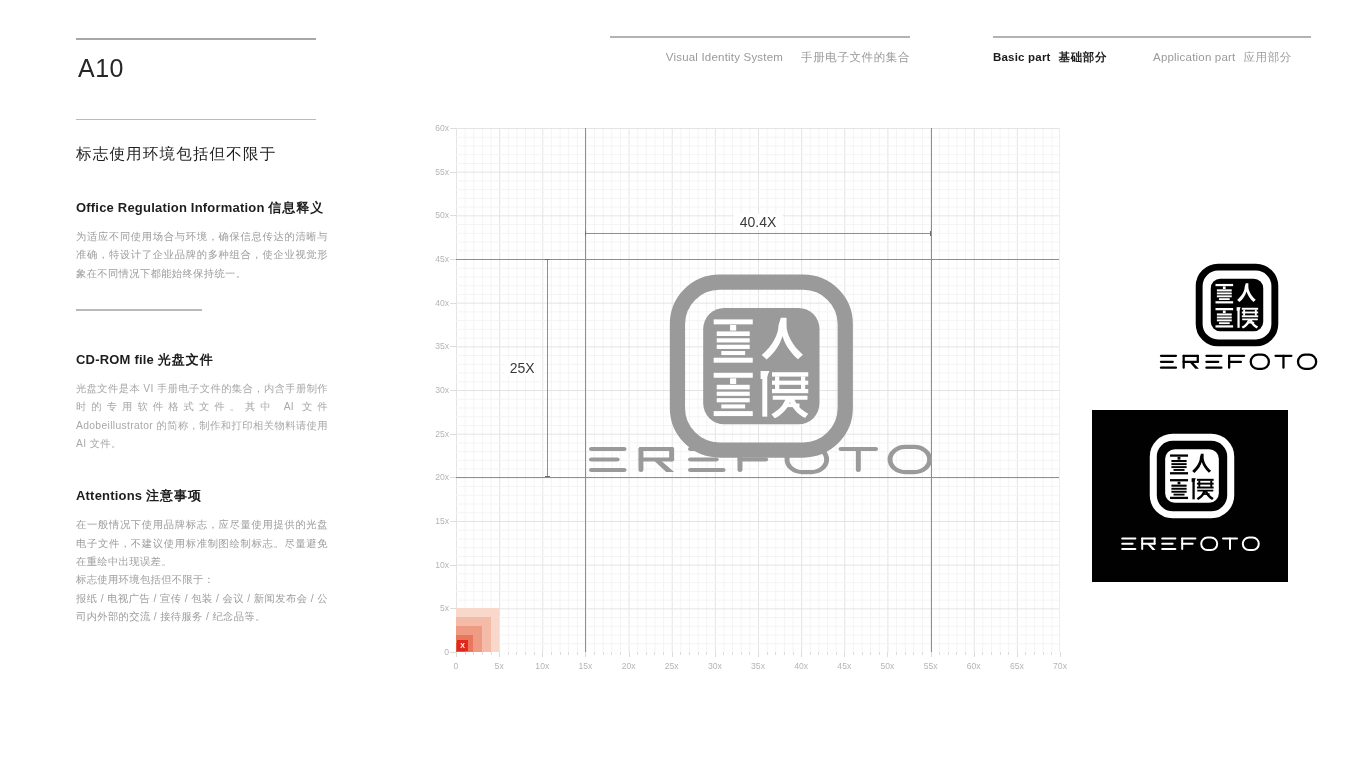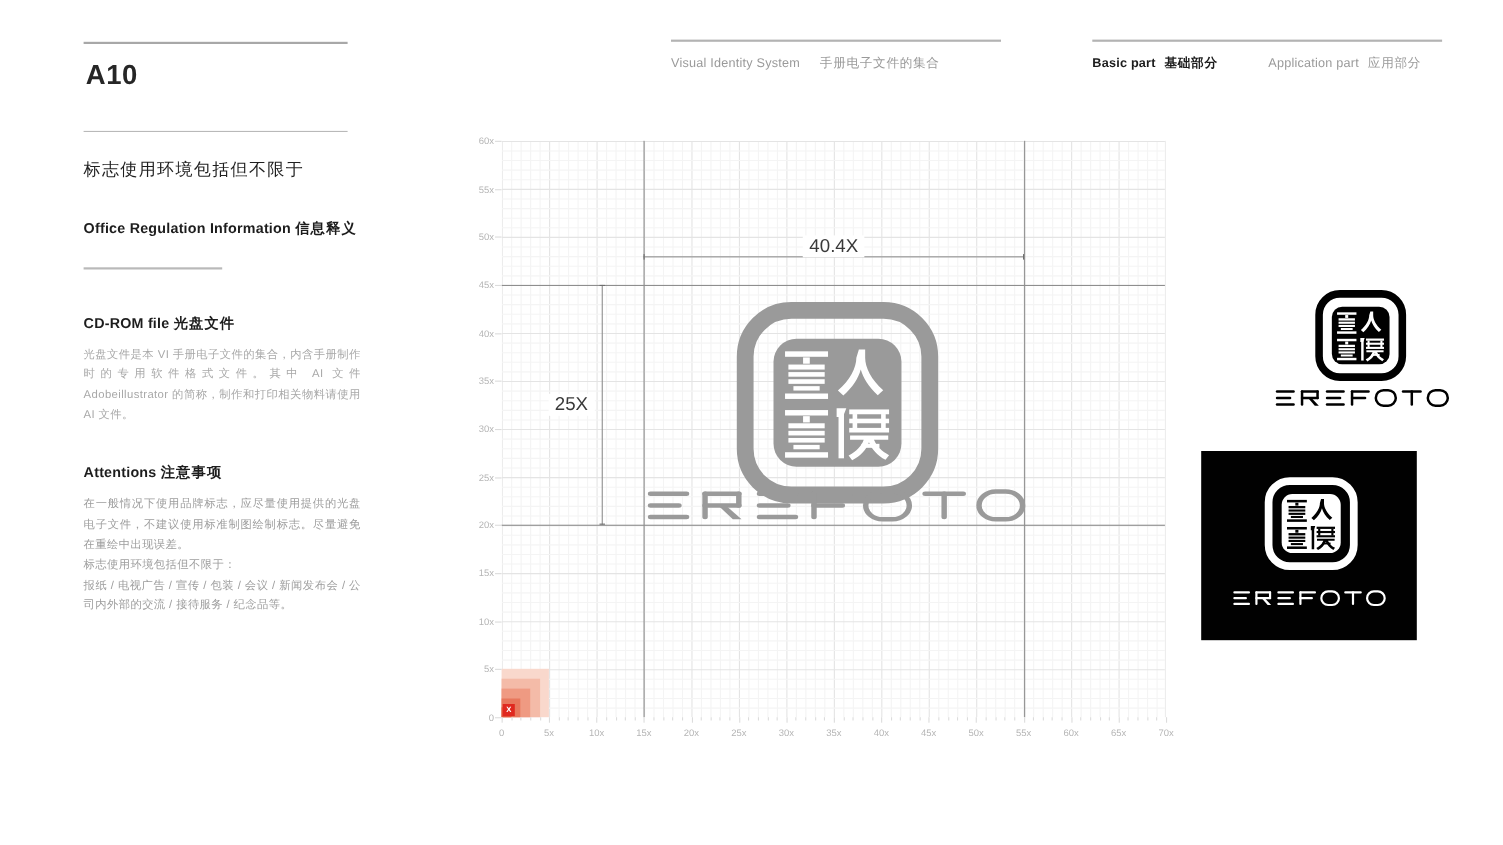--- a/index.html
+++ b/index.html
@@ -7,39 +7,39 @@
     width: 1366px; height: 768px;
     background: #ffffff;
     font-family: "Liberation Sans", "DejaVu Sans", sans-serif;
     overflow: hidden;
   }
   .page { position: relative; width: 1366px; height: 768px; background:#fff; }
 
   
   .hdr-group { position: absolute; }
   .hdr-rule { height: 2px; background: #b3b3b3; width: 100%; }
-  .hdr-line { display: flex; align-items: baseline; gap: 18px; padding-top: 12px; }
+  .hdr-line { display: flex; align-items: baseline; gap: 18px; padding-top: 12px; justify-content: flex-end; }
   .hdr-en { font-size: 11.5px; color: #9a9a9a; letter-spacing: .2px; }
   .hdr-cn { font-size: 11.5px; color: #9a9a9a; letter-spacing: .6px; }
   .hdr-en.active { color: #1c1c1c; font-weight: 700; }
   .hdr-cn.active { color: #1c1c1c; font-weight: 700; }
 
   #hdr-left  { left: 610px; top: 36px; width: 300px; }
   #hdr-right { left: 993px; top: 36px; width: 318px; }
   .hdr-right-line { display:flex; align-items:baseline; gap: 46px; padding-top:12px; }
   .hdr-pair { display:flex; align-items:baseline; gap: 8px; }
 
   
   .lcol { position: absolute; left: 76px; top: 38px; width: 252px; }
   .rule-top  { height: 2px; background: #a8a8a8; width: 240px; }
   .rule-mid  { height: 1px; background: #b9b9b9; width: 240px; margin-top: 36px; }
   .rule-short{ height: 2px; background: #b9b9b9; width: 126px; margin: 26px 0 0 0; }
 
   .page-code { font-size: 25px; color: #262626; letter-spacing: .5px;
-               font-weight: 700; padding: 14px 0 0 2px; }
+               font-weight: 400; padding: 14px 0 0 2px; }
   .page-title { font-size: 15.5px; color: #1f1f1f; letter-spacing: 1.2px;
                 padding-top: 24px; }
 
   .sec { margin-top: 34px; }
   .sec-h { font-size: 13px; color: #1d1d1d; letter-spacing: .2px;
            margin-bottom: 11px; font-weight: 600; }
   .sec-h .cn { font-weight: 600; letter-spacing: 1px; }
   .sec-p { font-size: 10.3px; line-height: 1.78; color: #9d9d9d;
            letter-spacing: .35px; text-align: justify; }
   .sec-p.dim { color: #a8a8a8; }
@@ -63,21 +63,21 @@
   .guide-h { position: absolute; left: 0; right: 0; height: 1px; background: #8e8e8e; }
 
   .dim-line-h { position: absolute; height: 1px; background: #8e8e8e; }
   .dim-line-h::before, .dim-line-h::after {
     content:""; position:absolute; top:-2px; width:1px; height:5px; background:#6e6e6e; }
   .dim-line-h::before { left:0; } .dim-line-h::after { right:0; }
   .dim-line-v { position: absolute; width: 1px; background: #8e8e8e; }
   .dim-line-v::before, .dim-line-v::after {
     content:""; position:absolute; left:-2px; height:1px; width:5px; background:#6e6e6e; }
   .dim-line-v::before { top:0; } .dim-line-v::after { bottom:0; }
-  .dim-txt { position: absolute; font-size: 17px; color: #3a3a3a; background: #fff;
+  .dim-txt { position: absolute; font-size: 14px; color: #3a3a3a; background: #fff;
              padding: 0 6px; white-space: nowrap; }
 
   
   .swatch { position:absolute; }
   .sw { position:absolute; bottom:0; left:0; }
   .xbadge { position:absolute; background:#e0281e; color:#fff; font-size:7px;
             font-weight:700; width:11px; height:11px; line-height:11px;
             text-align:center; letter-spacing:0; }
 
   
@@ -123,20 +123,21 @@
     <div class="page-code">A10</div>
     <div class="rule-mid"></div>
     <div class="page-title">标志使用环境包括但不限于</div>
 
     <div class="sec">
       <div class="sec-h">
         <span>Office Regulation Information</span>
         <span class="cn">信息释义</span>
       </div>
       <div class="sec-p">
+          <div>为适应不同使用场合与环境，确保信息传达的清晰与准确，特设计了企业品牌的多种组合，使企业视觉形象在不同情况下都能始终保持统一。</div>
         </div>
     </div>
 
     <div class="rule-short"></div>
 
     <div class="sec" style="margin-top:40px;">
       <div class="sec-h">
         <span>CD-ROM file</span>
         <span class="cn">光盘文件</span>
       </div>

